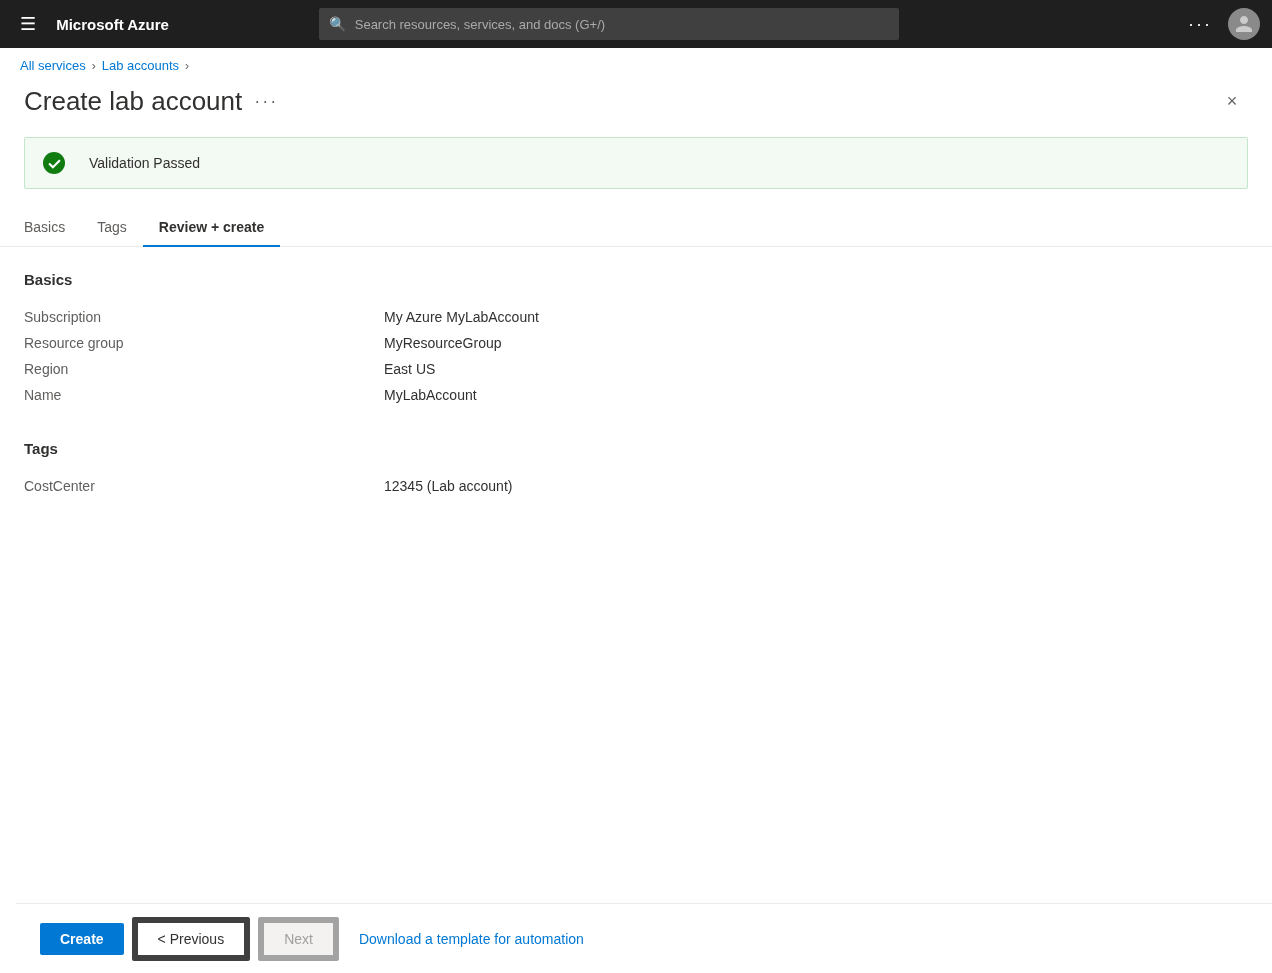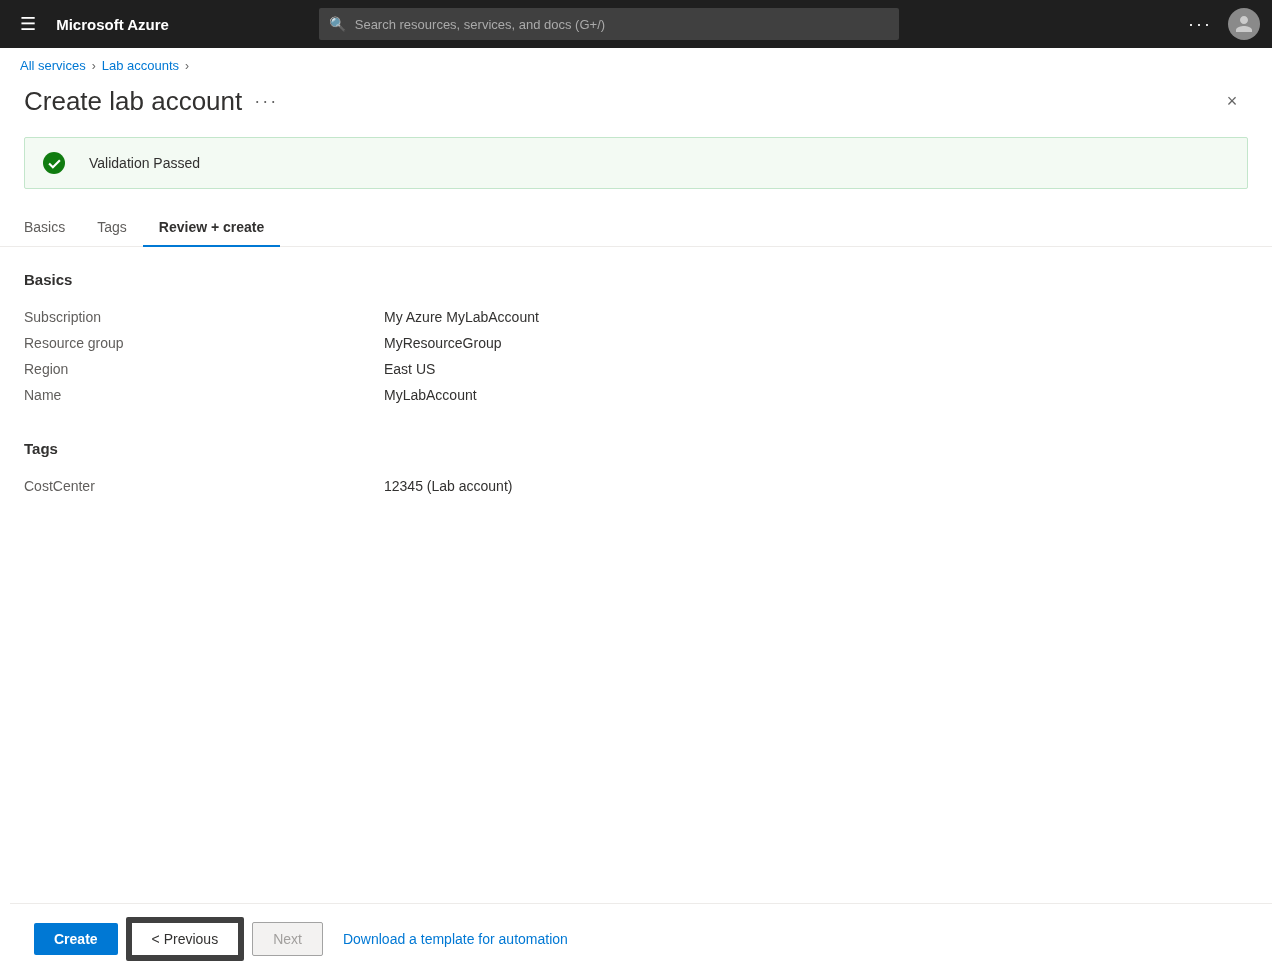--- a/index.html
+++ b/index.html
@@ -217,21 +217,21 @@
       font-weight: 400;
     }
     .details-table td.value-bold {
       font-weight: 600;
     }
 
     
     .footer-bar {
       position: fixed;
       bottom: 0;
-      left: 10px;
+      left: 16px;
       right: 0;
       background: #fff;
       border-top: 1px solid #edebe9;
       padding: 14px 24px;
       display: flex;
       align-items: center;
       gap: 8px;
       height: 70px;
     }
     .btn-create {
@@ -249,21 +249,21 @@
       color: #323130;
       border: 6px solid #404040;
       padding: 8px 20px;
       font-size: 14px;
       cursor: pointer;
       border-radius: 2px;
     }
     .btn-next {
       background: #f3f2f1;
       color: #a19f9d;
-      border: 1px solid #a3a3a3;
+      border: 6px solid #a3a3a3;
       padding: 8px 20px;
       font-size: 14px;
       cursor: not-allowed;
       border-radius: 2px;
     }
     .btn-automation-link {
       background: none;
       border: none;
       color: #0078d4;
       font-size: 14px;

